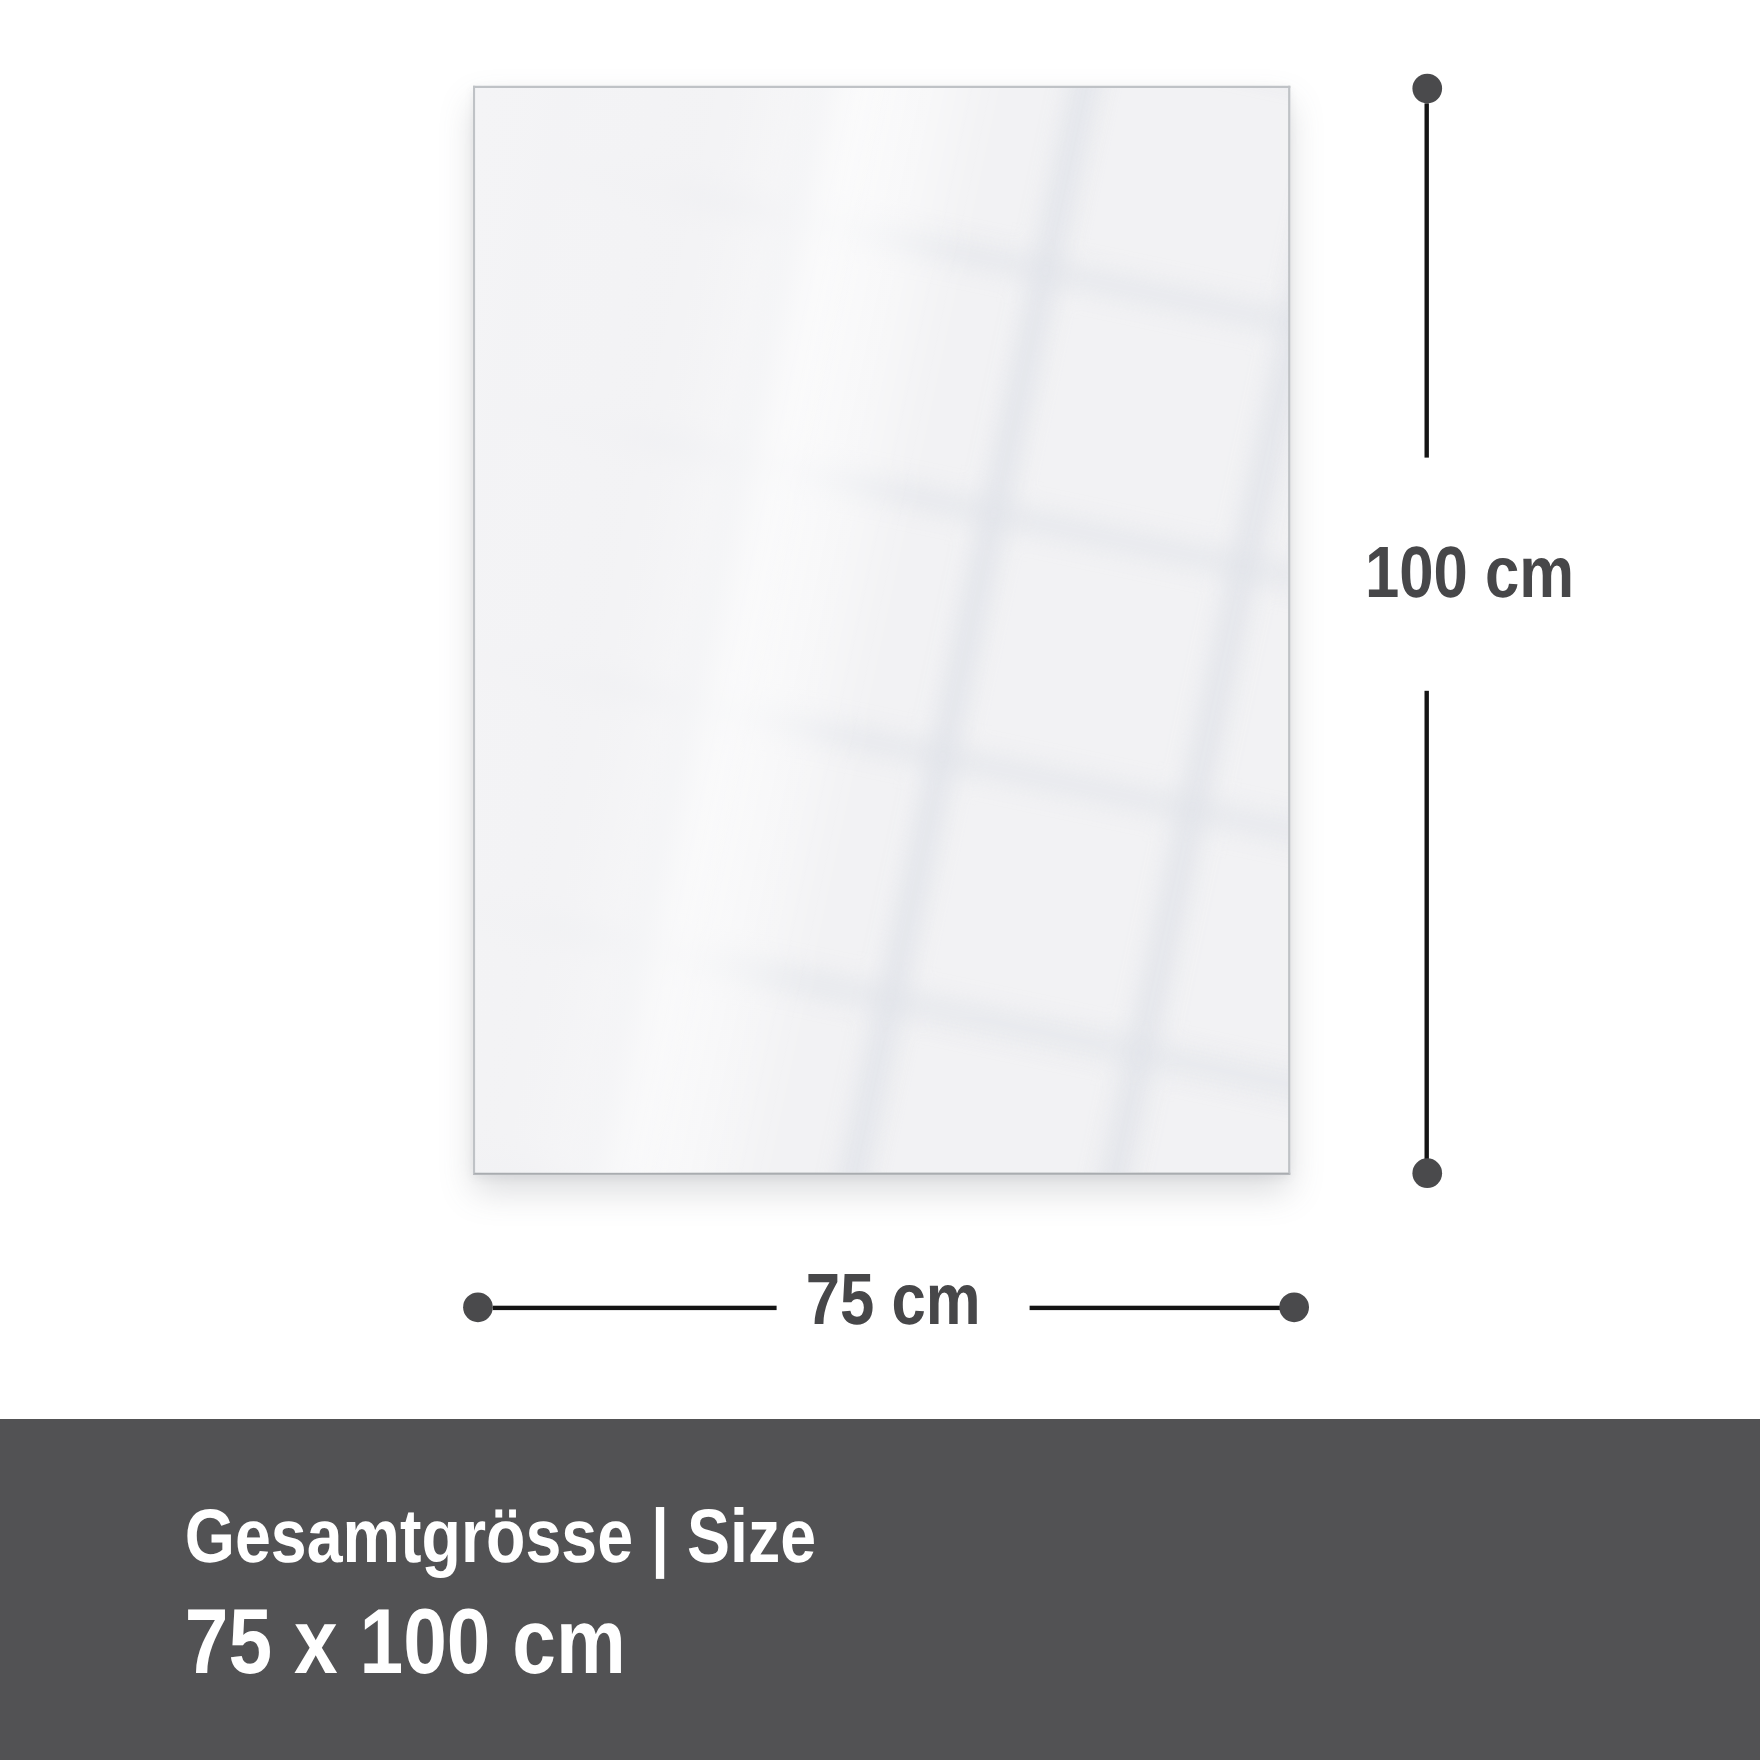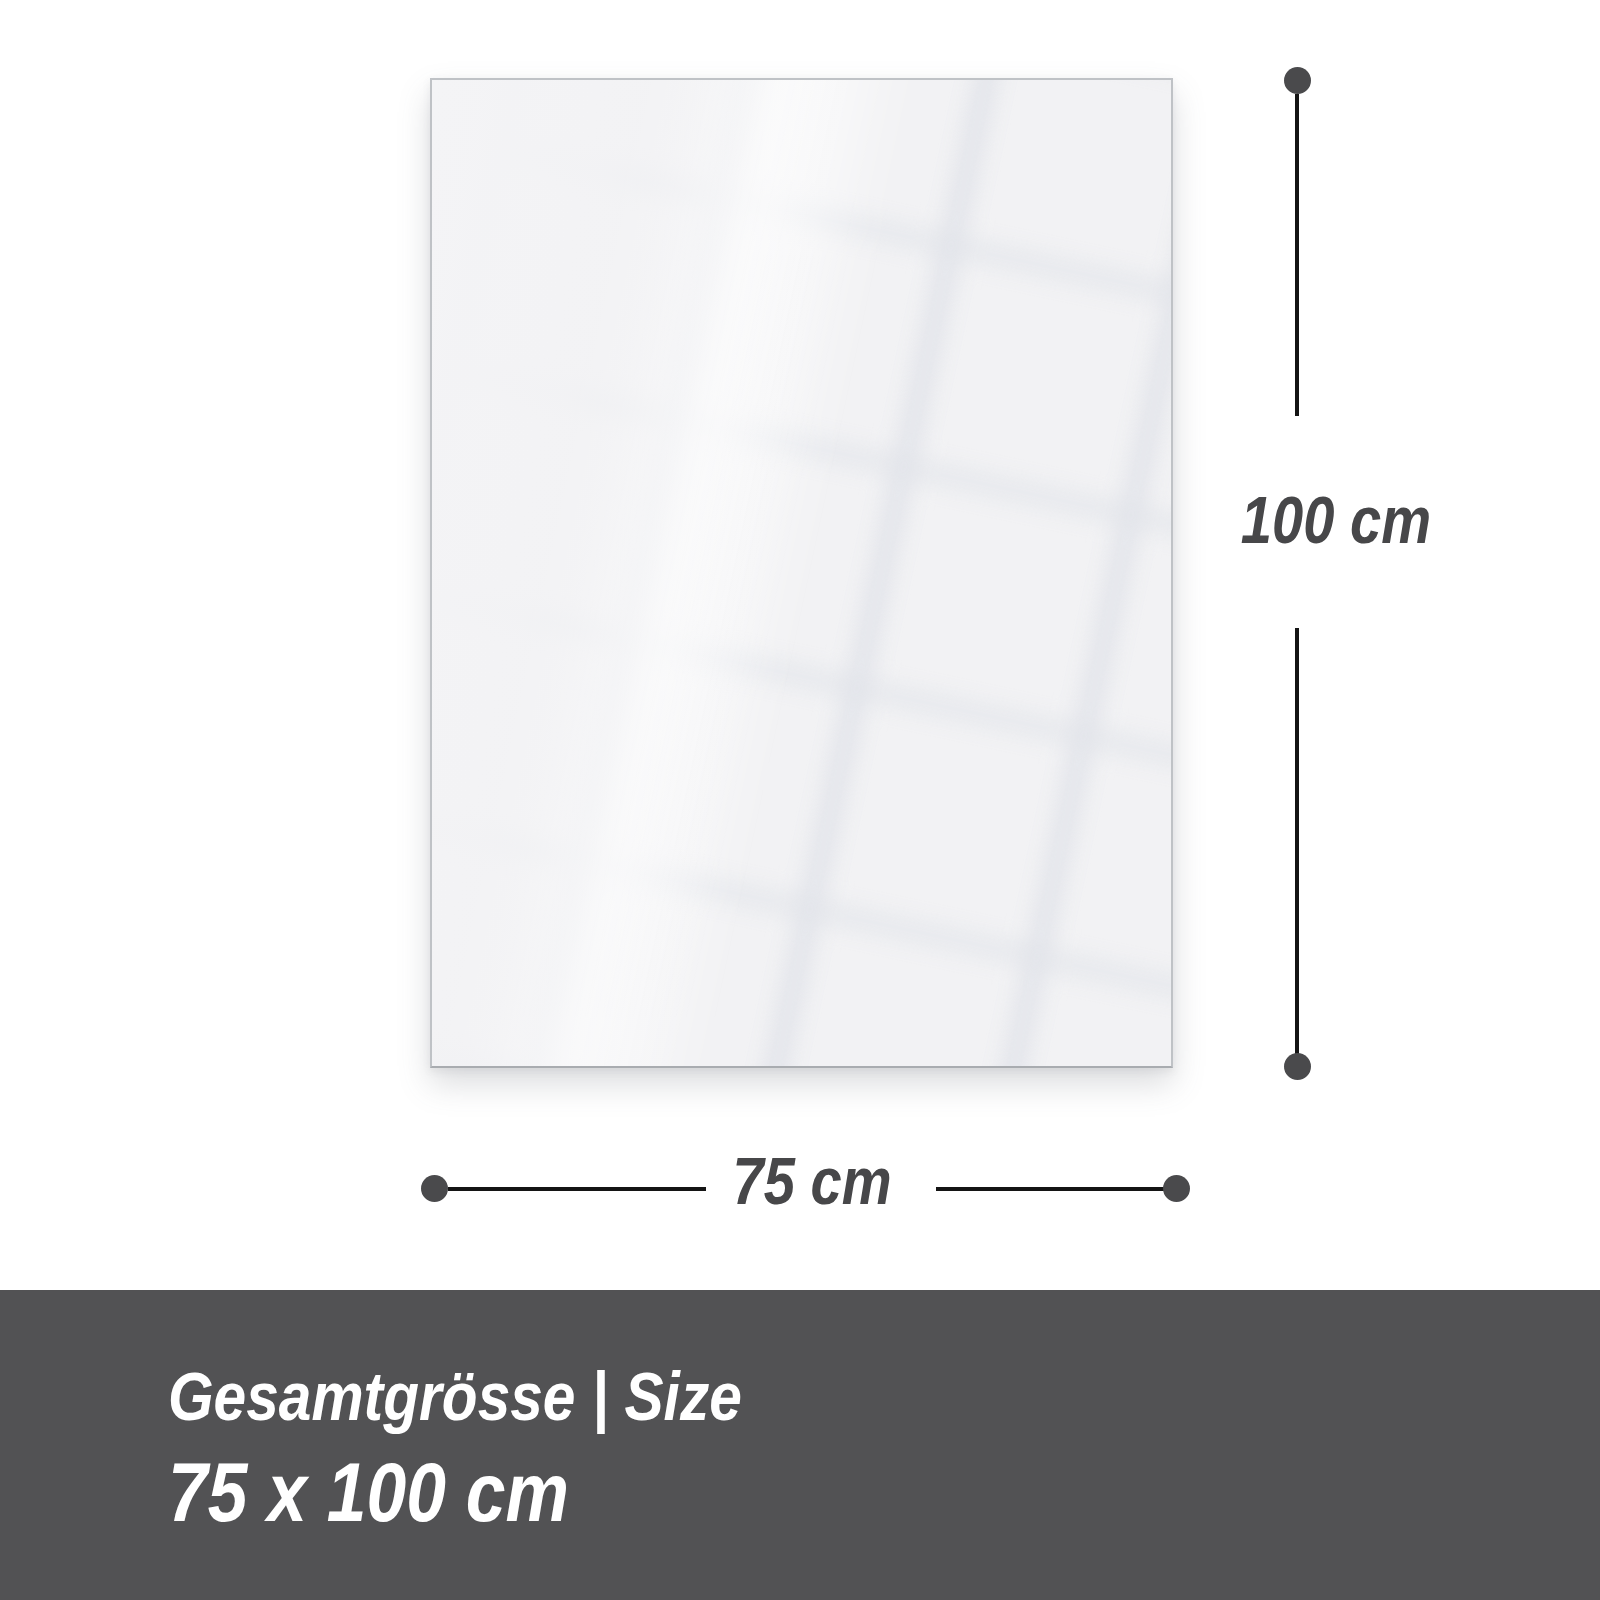--- a/index.html
+++ b/index.html
@@ -4,21 +4,20 @@
 <style>
   html, body { margin: 0; padding: 0; background: #ffffff; }
   body { font-family: "Liberation Sans", sans-serif; }
 
   .canvas {
     position: relative;
     width: 1600px;
     height: 1600px;
     background: #ffffff;
     overflow: hidden;
-    font-style: italic;
   }
 
   
   .panel {
     position: absolute;
     left: 430px;
     top: 78px;
     width: 743px;
     height: 990px;
     box-sizing: border-box;

